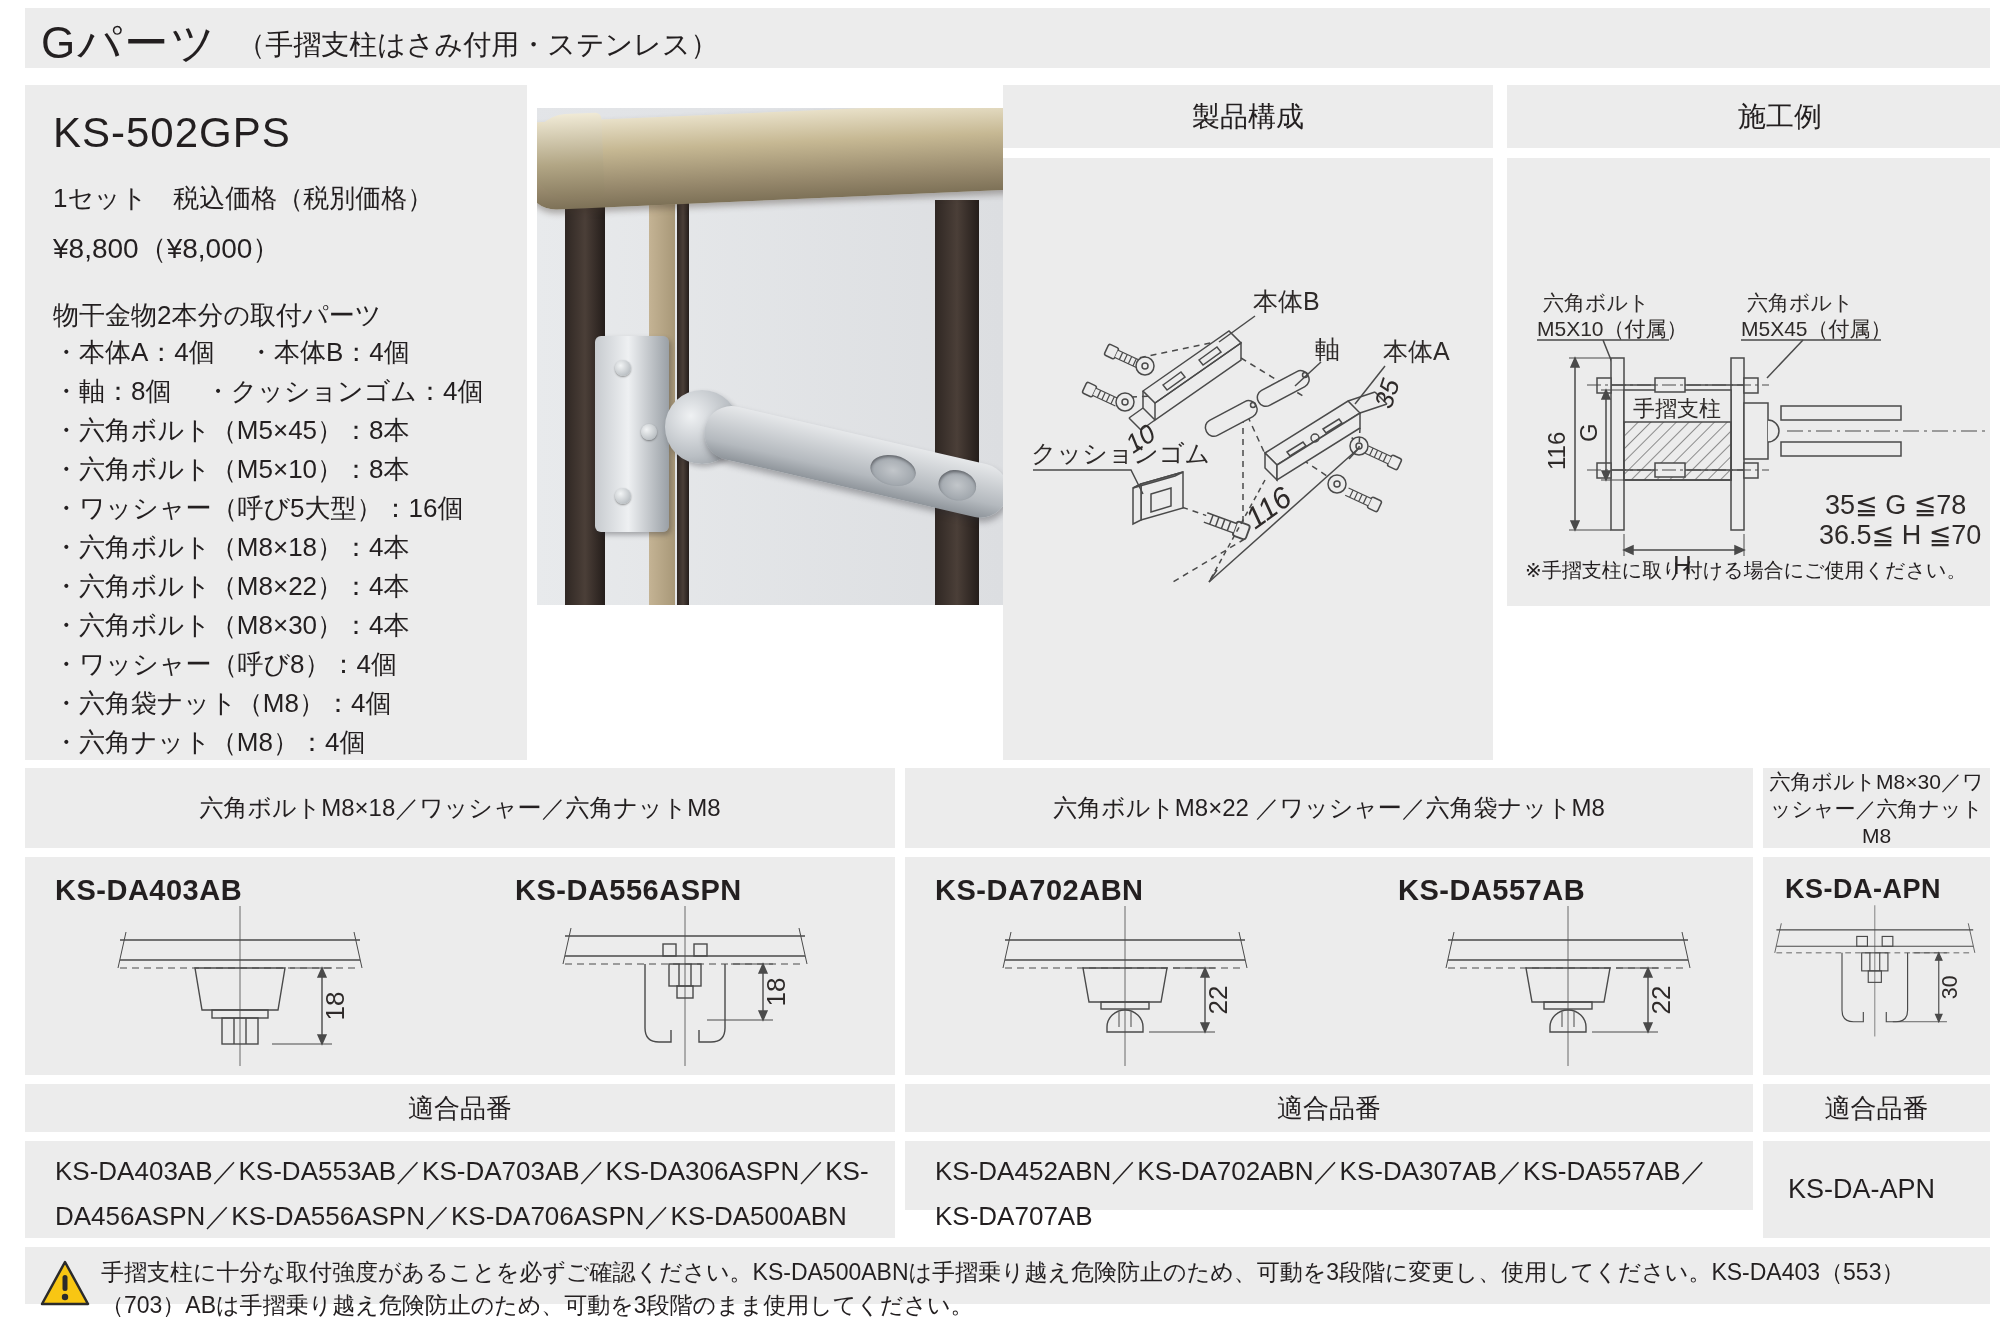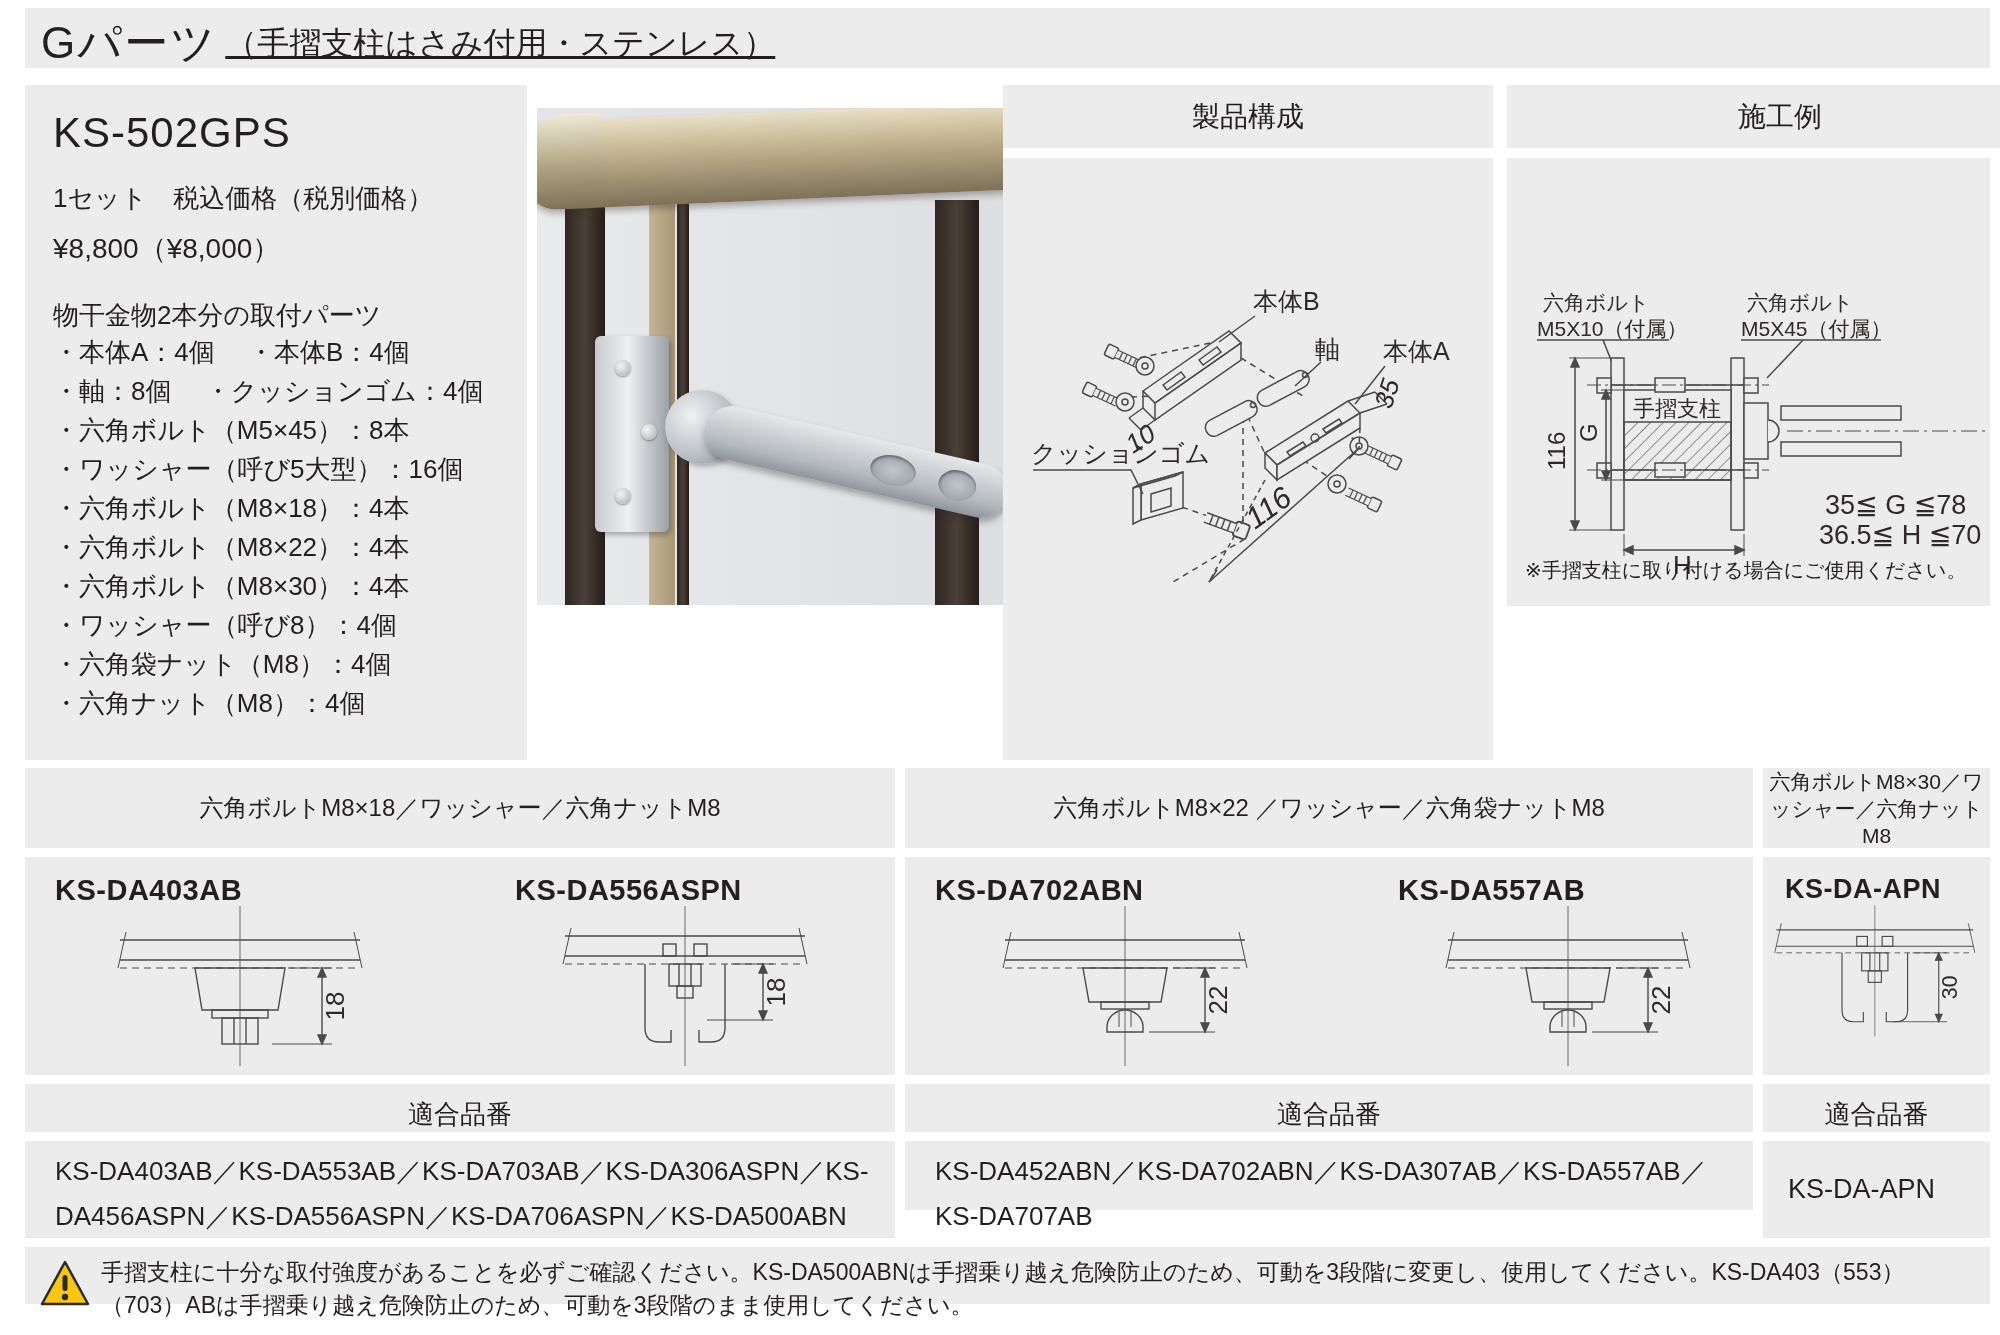--- a/index.html
+++ b/index.html
@@ -4,21 +4,21 @@
 <style>
   html,body{margin:0;padding:0;background:#fff;}
   body{width:2000px;height:1335px;position:relative;overflow:hidden;
        font-family:"Liberation Sans","DejaVu Sans",sans-serif;color:#231f20;}
   .abs{position:absolute;}
   .panel{position:absolute;background:#ececec;}
   svg text{font-family:"Liberation Sans","DejaVu Sans",sans-serif;fill:#2e2a29;}
   
   .titlebar{left:25px;top:8px;width:1965px;height:60px;display:flex;align-items:baseline;padding-left:16px;box-sizing:border-box;}
   .title{font-size:44px;letter-spacing:2px;transform:translateY(6px);}
-  .title-note{font-size:32px;margin-left:8px;transform:translateY(2px);text-decoration:underline;}
+  .title-note{font-size:28px;margin-left:20px;transform:translateY(2px);}
   
   .left-panel{left:25px;top:85px;width:502px;height:675px;box-sizing:border-box;padding:24px 0 0 28px;}
   .model{font-size:42px;letter-spacing:1px;}
   .price-label{margin-top:24px;font-size:26px;}
   .price{margin-top:14px;font-size:28px;}
   .parts-title{margin-top:30px;font-size:26px;}
   .part-line{font-size:26px;line-height:39px;}
   
   .photo{left:537px;top:108px;width:466px;height:497px;overflow:hidden;background:linear-gradient(160deg,#e3e5e8 0%,#d5d7da 60%,#c9ccd0 100%);}
   .ph-rail{position:absolute;left:-12px;top:4px;width:500px;height:88px;background:linear-gradient(#e8e0c8 0%,#c6b893 35%,#94866a 80%,#7d7157 100%);transform:rotate(-2.5deg);border-radius:8px 0 0 30px;box-shadow:0 4px 6px rgba(60,50,40,.35);}
@@ -44,21 +44,21 @@
   .th-b{left:905px;top:768px;width:848px;height:80px;}
   .th-c{left:1763px;top:768px;width:227px;height:80px;font-size:21px;line-height:27px;text-align:center;box-sizing:border-box;padding:0 6px;}
   .tb-a{left:25px;top:857px;width:870px;height:218px;}
   .tb-b{left:905px;top:857px;width:848px;height:218px;}
   .tb-c{left:1763px;top:857px;width:227px;height:218px;}
   .prod-name{position:absolute;font-size:29px;font-weight:700;letter-spacing:.5px;}
   .p0n{left:55px;top:874px;} .p1n{left:515px;top:874px;} .p2n{left:935px;top:874px;} .p3n{left:1398px;top:874px;} .p4n{left:1785px;top:874px;font-size:27px;}
   .pdia{position:absolute;width:280px;height:168px;}
   .p0d{left:100px;top:902px;} .p1d{left:545px;top:902px;} .p2d{left:985px;top:902px;} .p3d{left:1428px;top:902px;}
   .p4d{left:1760px;top:902px;transform:scale(.82);transform-origin:top left;}
-  .fh{display:flex;align-items:flex-end;justify-content:center;font-size:26px;}
+  .fh{display:flex;align-items:center;justify-content:center;font-size:26px;}
   .fh-a{left:25px;top:1084px;width:870px;height:48px;}
   .fh-b{left:905px;top:1084px;width:848px;height:48px;}
   .fh-c{left:1763px;top:1084px;width:227px;height:48px;}
   .fn{font-size:26px;line-height:45px;box-sizing:border-box;}
   .fn-a{left:25px;top:1141px;width:870px;height:97px;padding:8px 12px 0 30px;}
   .fn-b{left:905px;top:1141px;width:848px;height:69px;padding:8px 20px 0 30px;}
   .fn-c{left:1763px;top:1141px;width:227px;height:97px;display:flex;align-items:center;padding-left:25px;font-size:27px;}
   
   .warnbar{left:25px;top:1247px;width:1965px;height:57px;}
   .warn-icon{position:absolute;left:14px;top:12px;}
@@ -73,20 +73,21 @@
 </div>
 
 <div class="panel left-panel">
   <div class="model">KS-502GPS</div>
   <div class="price-label">1セット　税込価格（税別価格）</div>
   <div class="price">¥8,800（¥8,000）</div>
   <div class="parts-title">物干金物2本分の取付パーツ</div>
   <div class="part-line">・本体A：4個　 ・本体B：4個</div>
   <div class="part-line">・軸：8個　 ・クッションゴム：4個</div>
   <div class="part-line">・六角ボルト（M5×45）：8本</div>
+  <div class="part-line">・六角ボルト（M5×10）：8本</div>
   <div class="part-line">・ワッシャー（呼び5大型）：16個</div>
   <div class="part-line">・六角ボルト（M8×18）：4本</div>
   <div class="part-line">・六角ボルト（M8×22）：4本</div>
   <div class="part-line">・六角ボルト（M8×30）：4本</div>
   <div class="part-line">・ワッシャー（呼び8）：4個</div>
   <div class="part-line">・六角袋ナット（M8）：4個</div>
   <div class="part-line">・六角ナット（M8）：4個</div>
 </div>
 
 <div class="abs photo">

